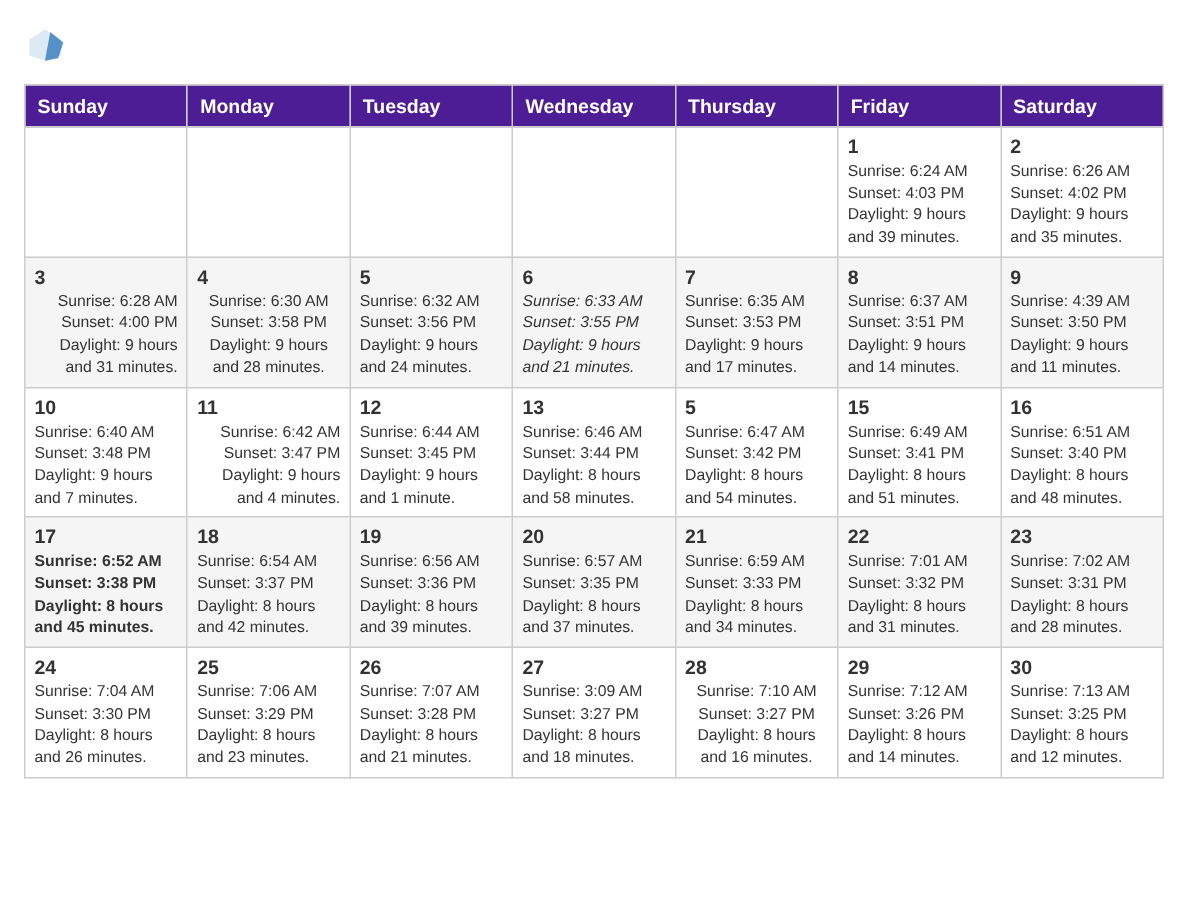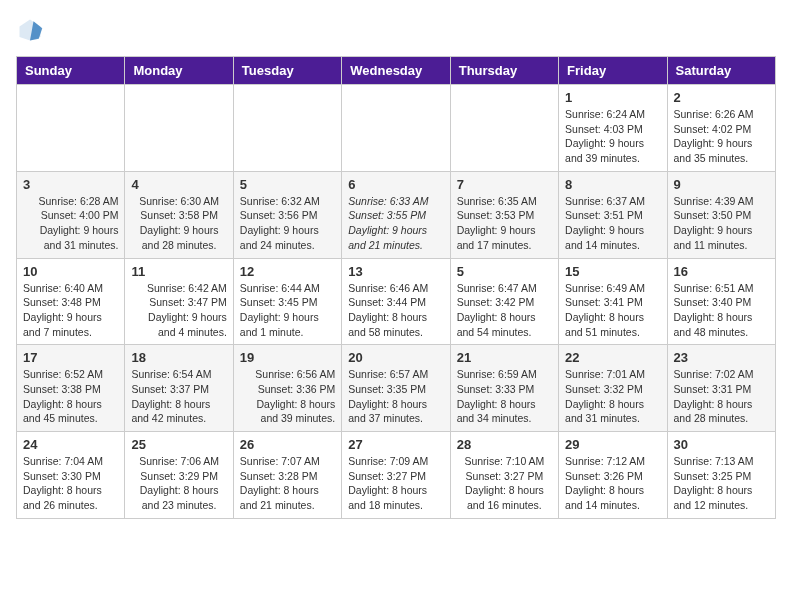--- a/index.html
+++ b/index.html
@@ -221,33 +221,33 @@
         <td>
           <span class="day-number">16</span>
           <div class="day-info" style="white-space: pre-line;">Sunrise: 6:51 AM
 Sunset: 3:40 PM
 Daylight: 8 hours and 48 minutes.</div>
         </td>
       </tr>
       <tr>
         <td>
           <span class="day-number">17</span>
-          <div class="day-info" style="white-space: pre-line;">Sunrise: 6:52 AM
+          <div class="day-info" style="white-space: pre-line; font-weight: bold;">Sunrise: 6:52 AM
 Sunset: 3:38 PM
 Daylight: 8 hours and 45 minutes.</div>
         </td>
         <td>
           <span class="day-number">18</span>
           <div class="day-info" style="white-space: pre-line;">Sunrise: 6:54 AM
 Sunset: 3:37 PM
 Daylight: 8 hours and 42 minutes.</div>
         </td>
         <td>
           <span class="day-number">19</span>
-          <div class="day-info" style="white-space: pre-line; text-align: right;">Sunrise: 6:56 AM
+          <div class="day-info" style="white-space: pre-line;">Sunrise: 6:56 AM
 Sunset: 3:36 PM
 Daylight: 8 hours and 39 minutes.</div>
         </td>
         <td>
           <span class="day-number">20</span>
           <div class="day-info" style="white-space: pre-line;">Sunrise: 6:57 AM
 Sunset: 3:35 PM
 Daylight: 8 hours and 37 minutes.</div>
         </td>
         <td>
@@ -271,33 +271,33 @@
       </tr>
       <tr>
         <td>
           <span class="day-number">24</span>
           <div class="day-info" style="white-space: pre-line;">Sunrise: 7:04 AM
 Sunset: 3:30 PM
 Daylight: 8 hours and 26 minutes.</div>
         </td>
         <td>
           <span class="day-number">25</span>
-          <div class="day-info" style="white-space: pre-line; text-align: center;">Sunrise: 7:06 AM
+          <div class="day-info" style="white-space: pre-line;">Sunrise: 7:06 AM
 Sunset: 3:29 PM
 Daylight: 8 hours and 23 minutes.</div>
         </td>
         <td>
           <span class="day-number">26</span>
           <div class="day-info" style="white-space: pre-line;">Sunrise: 7:07 AM
 Sunset: 3:28 PM
 Daylight: 8 hours and 21 minutes.</div>
         </td>
         <td>
           <span class="day-number">27</span>
-          <div class="day-info" style="white-space: pre-line;">Sunrise: 7:09 AM
+          <div class="day-info" style="white-space: pre-line;">Sunrise: 3:09 AM
 Sunset: 3:27 PM
 Daylight: 8 hours and 18 minutes.</div>
         </td>
         <td>
           <span class="day-number">28</span>
           <div class="day-info" style="white-space: pre-line; text-align: center;">Sunrise: 7:10 AM
 Sunset: 3:27 PM
 Daylight: 8 hours and 16 minutes.</div>
         </td>
         <td>

